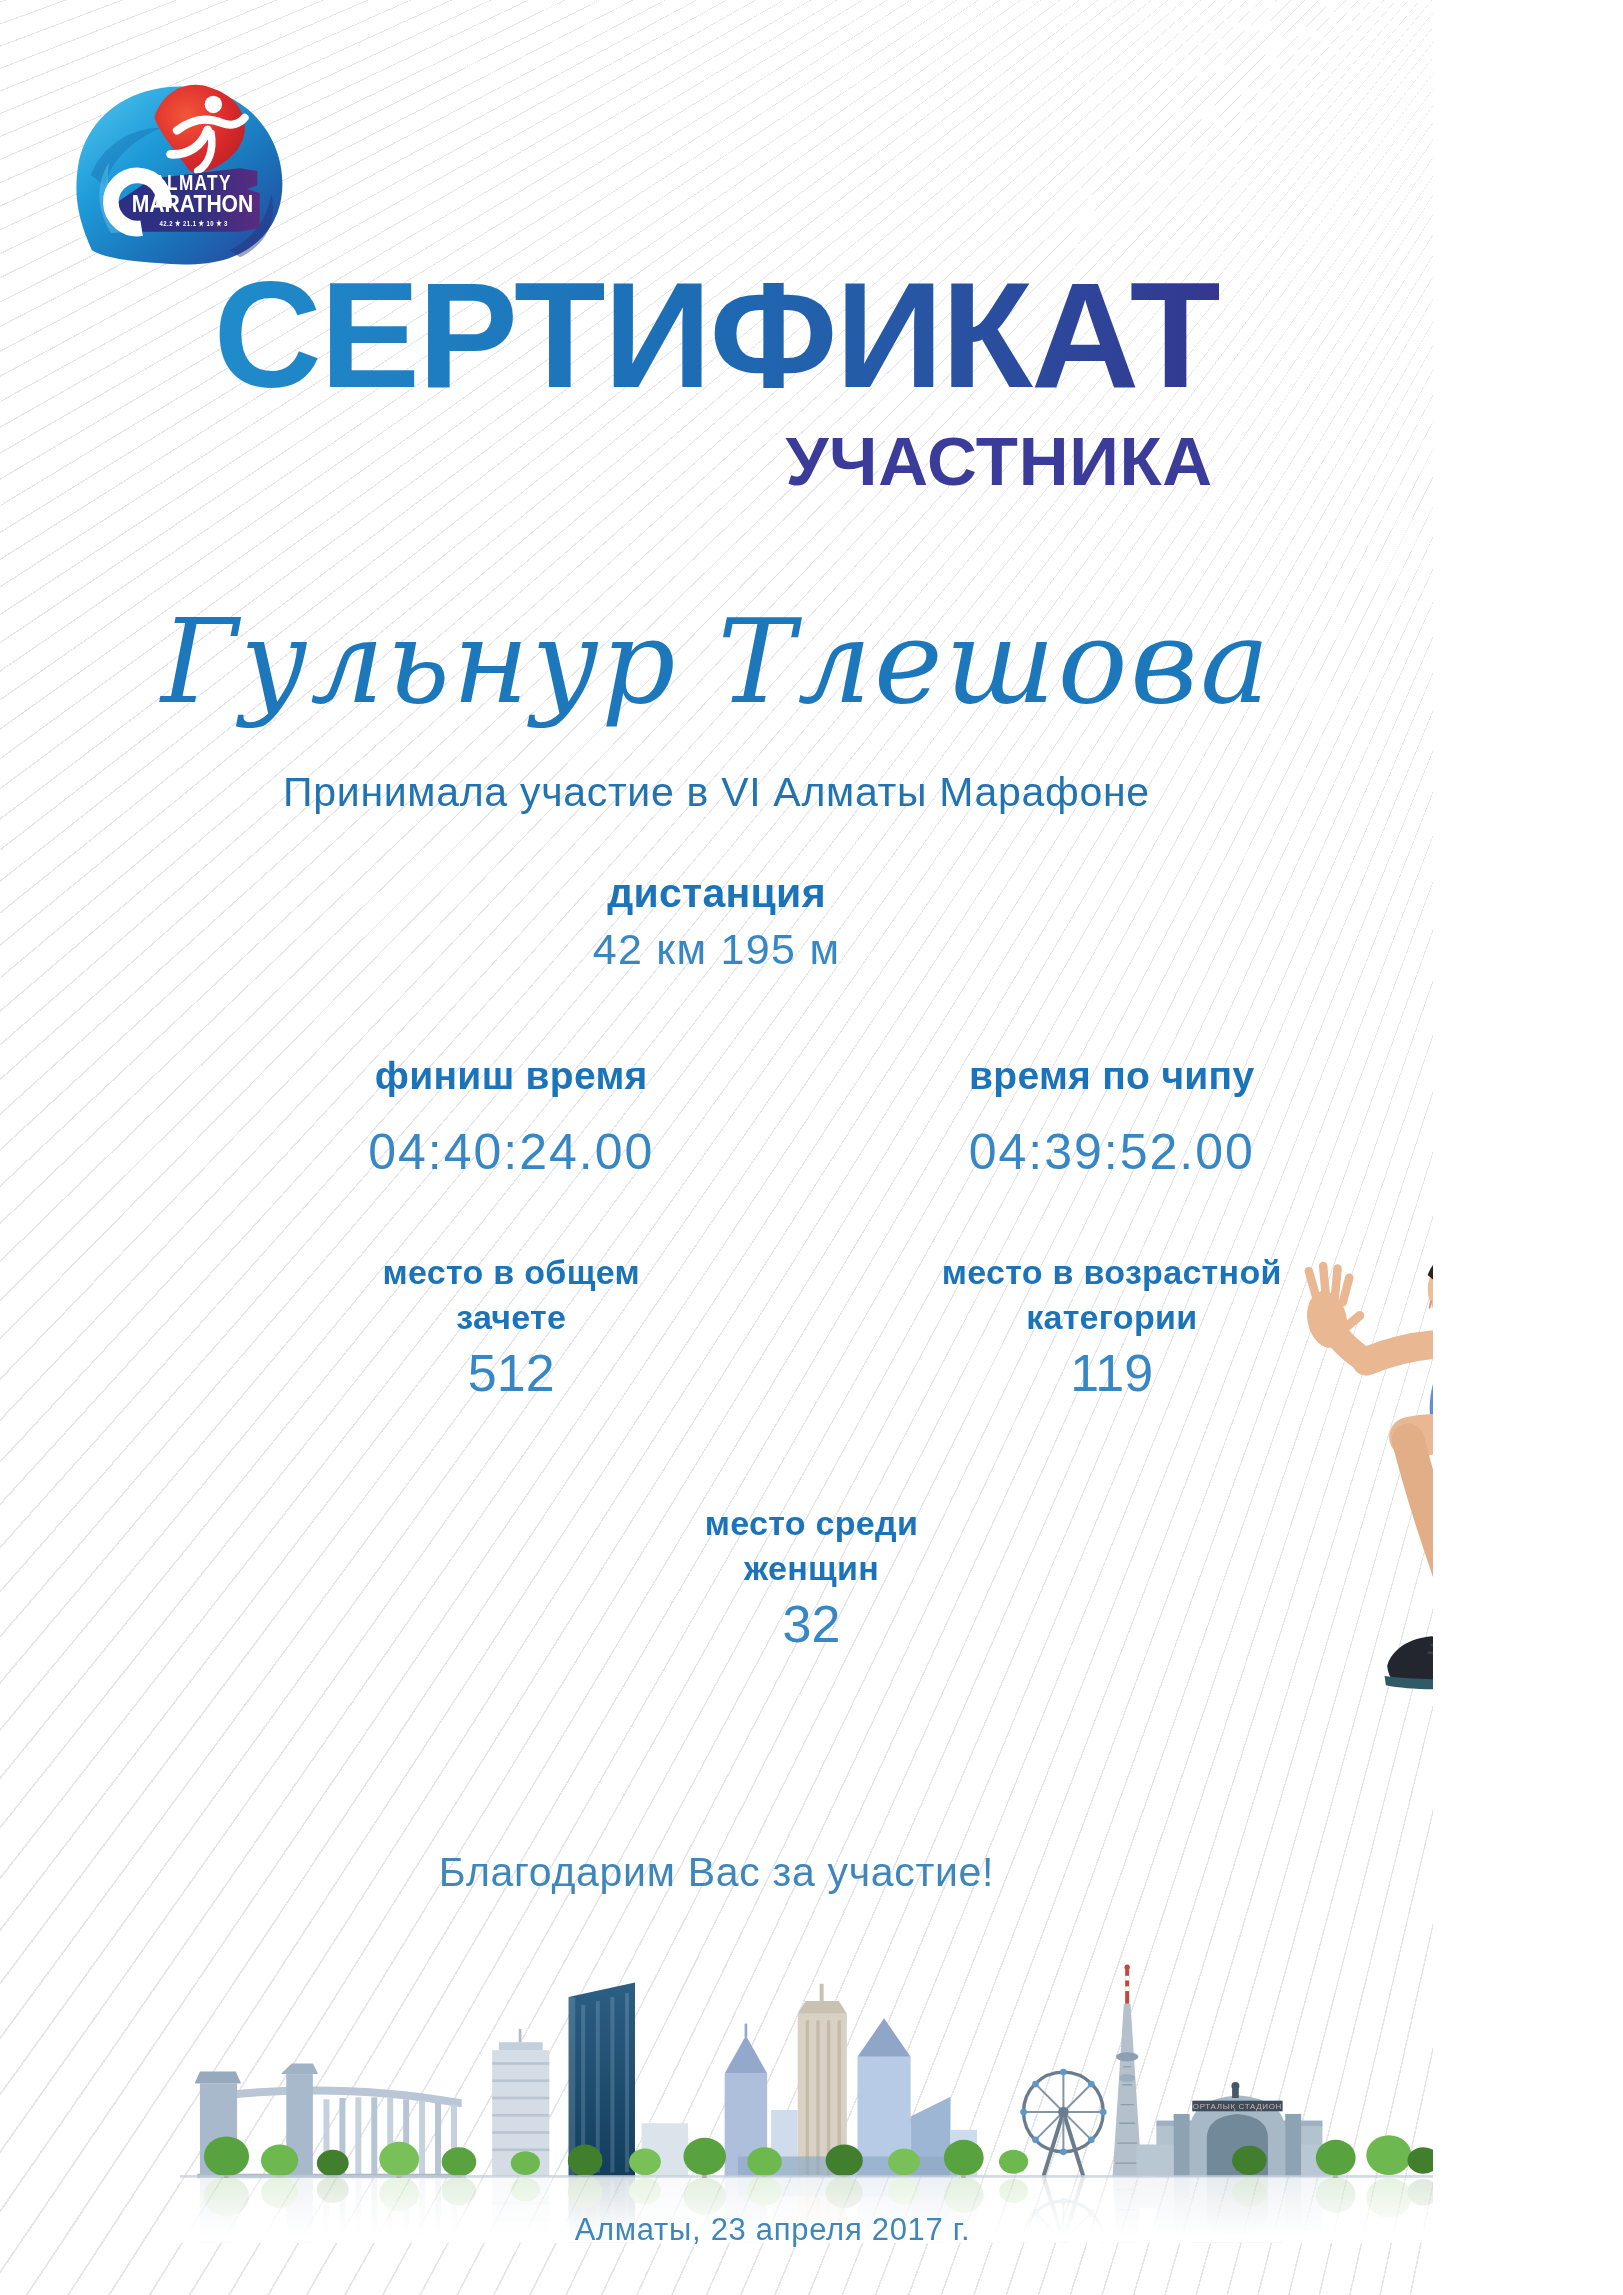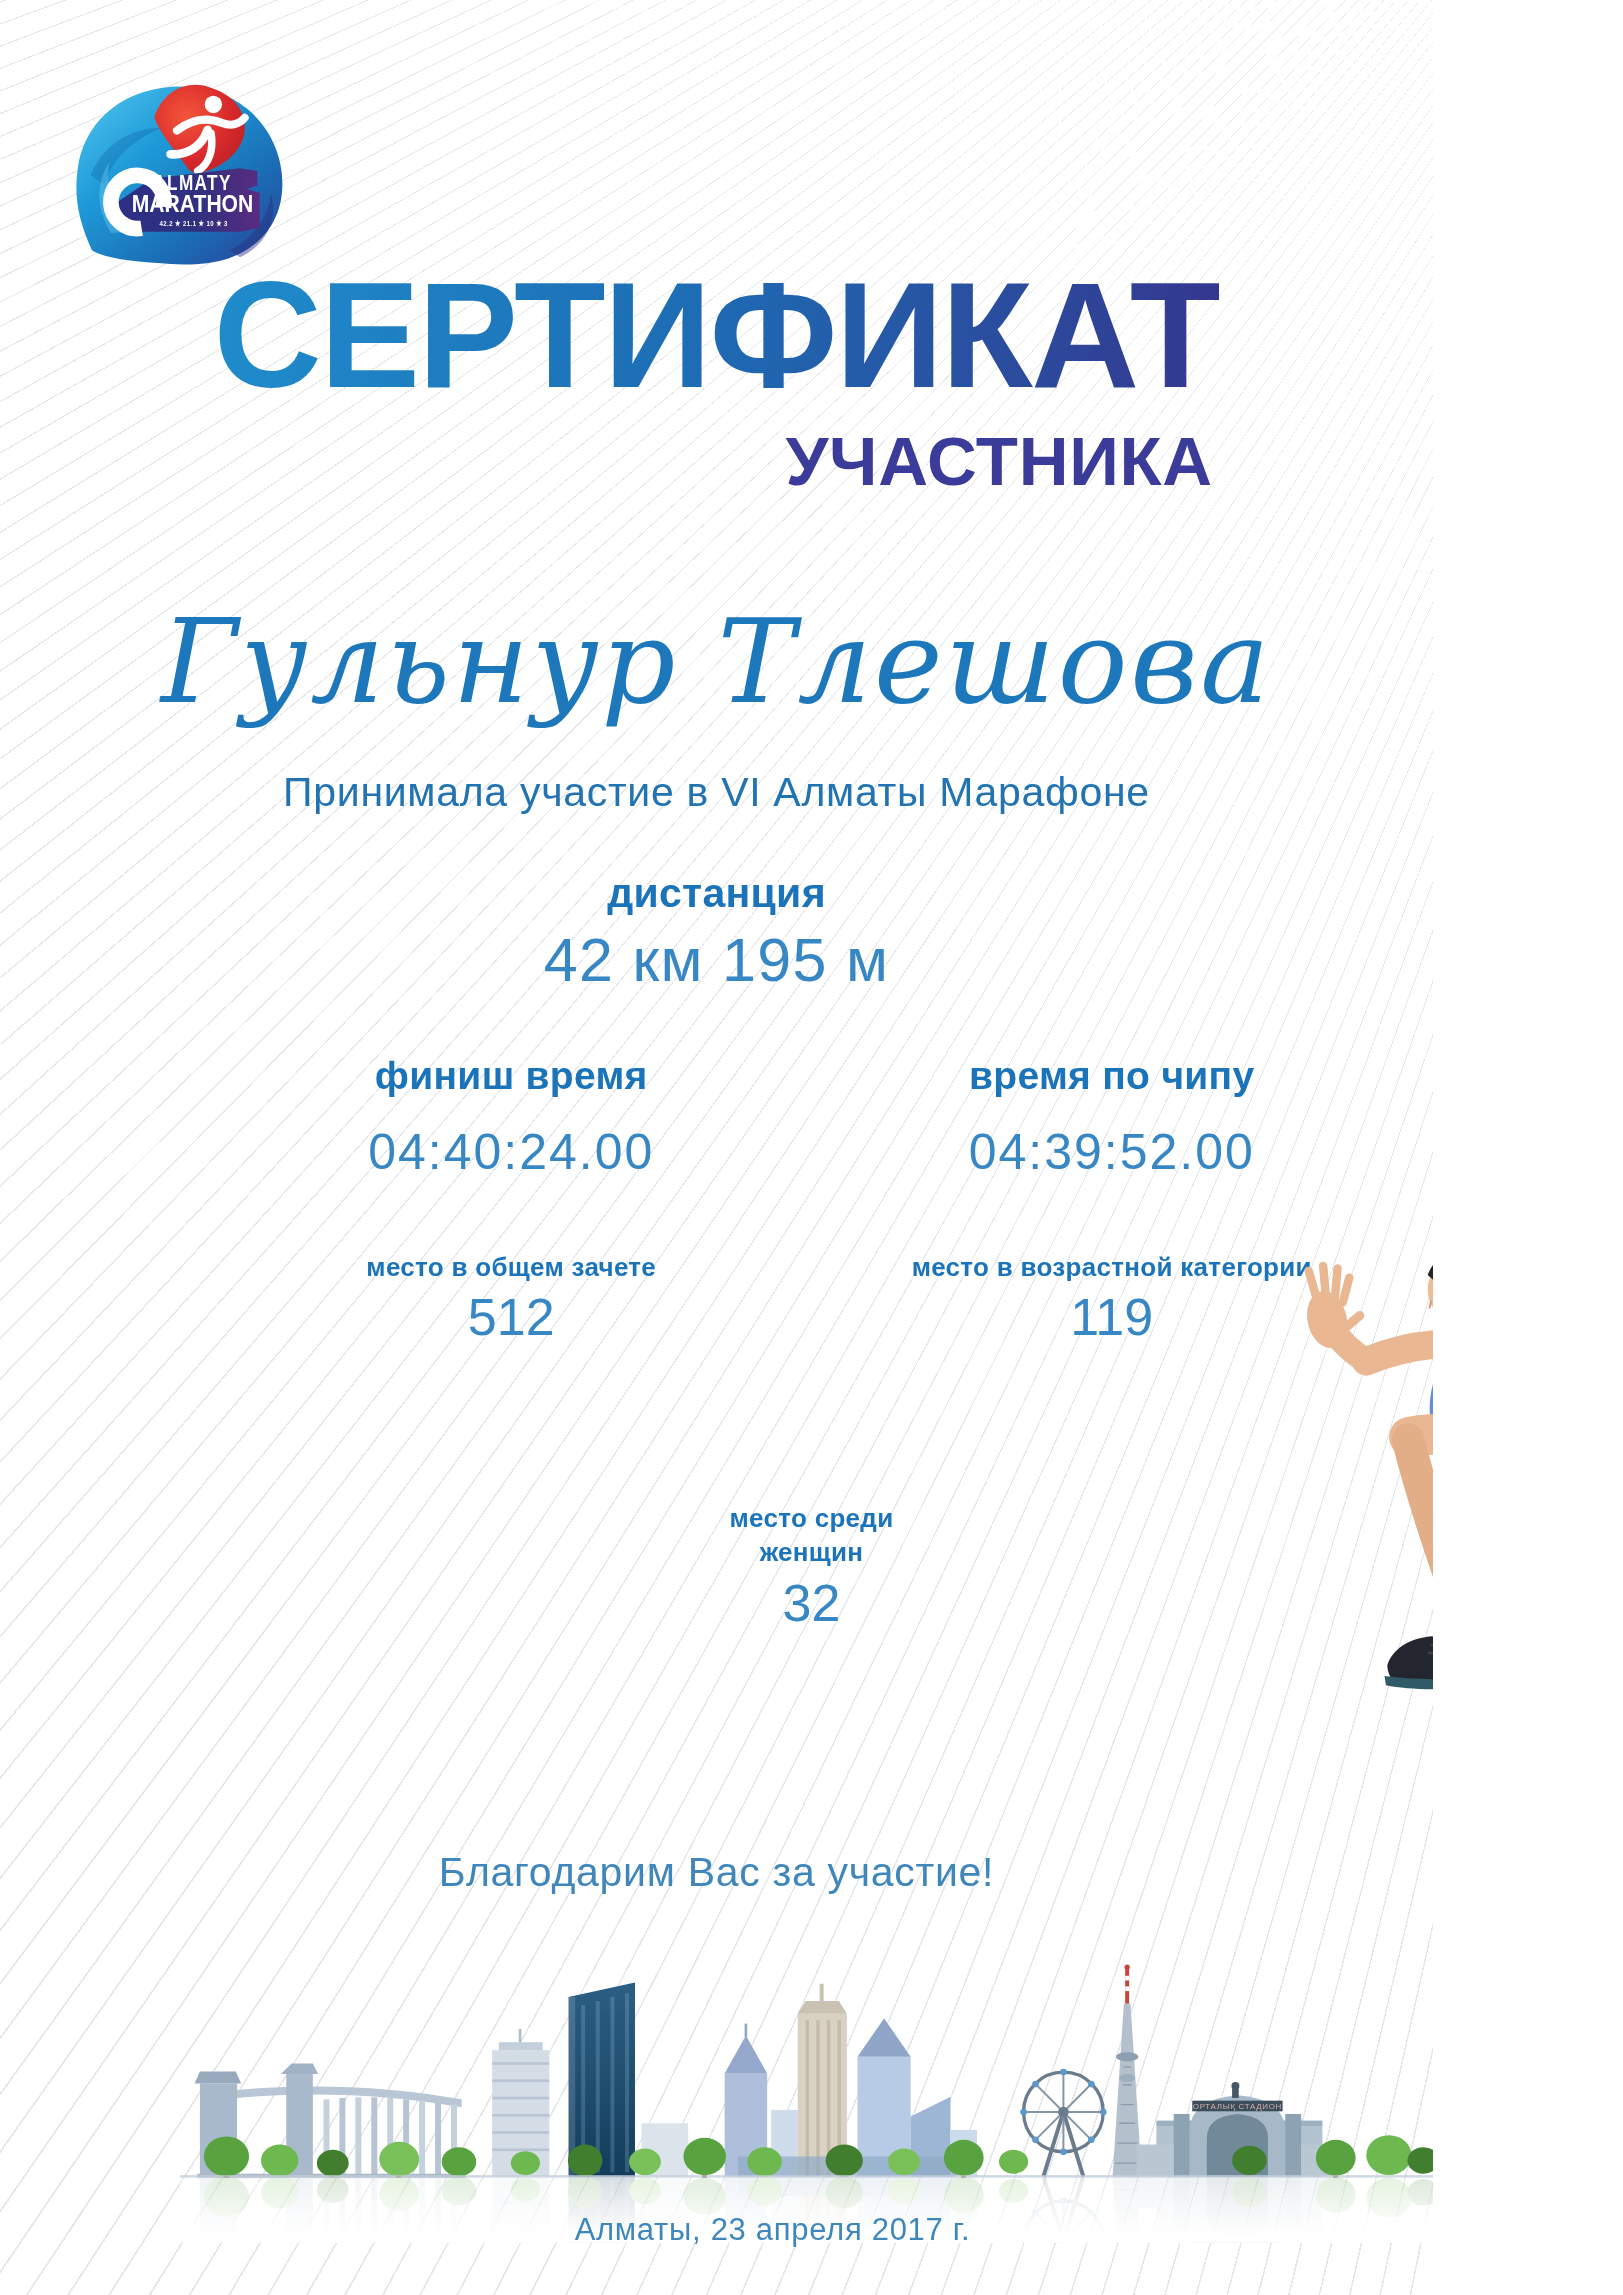--- a/index.html
+++ b/index.html
@@ -29,29 +29,29 @@
     font-family:"DejaVu Serif",serif;font-style:italic;font-weight:500;
     font-size:116px;line-height:1.3;color:#1d77bb;letter-spacing:2.6px;
   }
   .participation{
     position:absolute;left:0;right:0;top:769px;text-align:center;
     font-size:41px;color:#2273b1;letter-spacing:0.7px;
   }
   .stat-label{font-weight:700;color:#1b74b9;letter-spacing:0.3px;}
   .stat-value{color:#3787c4;font-weight:400;}
   .distance-label{position:absolute;left:0;right:0;top:870px;text-align:center;font-size:41px;}
-  .distance-value{position:absolute;left:0;right:0;top:925px;text-align:center;font-size:61px;letter-spacing:1.3px;}
+  .distance-value{position:absolute;left:0;right:0;top:925px;text-align:center;font-size:43px;letter-spacing:1.3px;}
   .row{position:absolute;left:211px;width:1201px;display:flex;}
   .cell{flex:1;display:flex;flex-direction:column;align-items:center;text-align:center;}
   .row-time{top:1054px;justify-content:space-between;}
   .row-time .stat-label{font-size:39px;}
   .row-time .stat-value{font-size:50px;margin-top:25px;letter-spacing:2px;}
   .row-place1{top:1250px;}
   .row-place2{top:1501px;}
-  .row-place1 .stat-label,.row-place2 .stat-label{font-size:26px;line-height:1.32;}
+  .row-place1 .stat-label,.row-place2 .stat-label{font-size:34px;line-height:1.32;}
   .row-place1 .stat-value,.row-place2 .stat-value{font-size:52px;margin-top:3px;}
   .wmax505{max-width:330px;}
   .wmax650{max-width:425px;}
   .wmax420{max-width:275px;}
   .wmax800{max-width:523px;}
   .thanks{
     position:absolute;left:0;right:0;top:1849px;text-align:center;
     font-size:41px;color:#3f86bb;letter-spacing:0.7px;
   }
   .skyline{position:absolute;left:180px;top:1957px;width:1262px;height:286px;}

